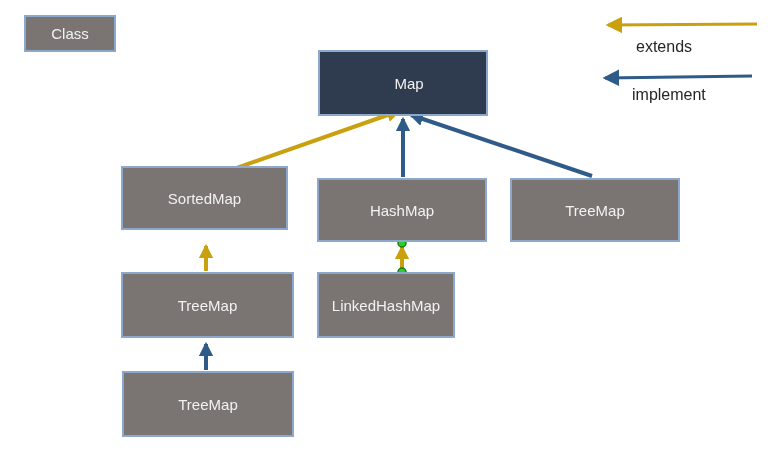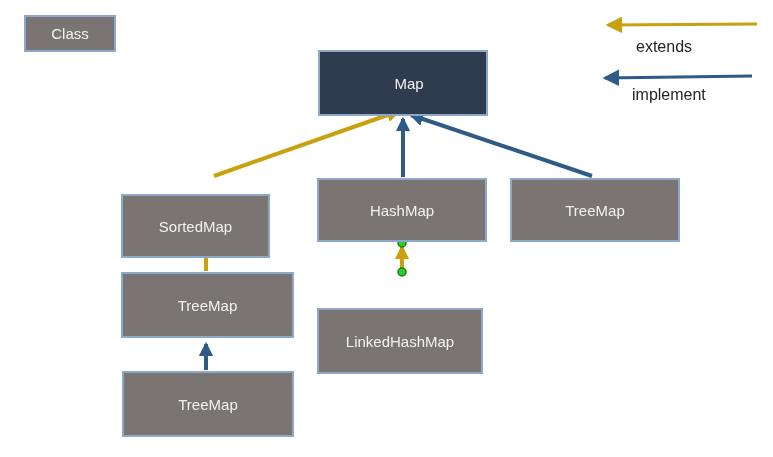--- a/index.html
+++ b/index.html
@@ -94,33 +94,33 @@
     <g id="edge-handles">
         <circle cx="402" cy="243" r="4" fill="#2BCE2B" stroke="#128012" stroke-width="1.5"></circle>
         <circle cx="402" cy="272" r="4" fill="#2BCE2B" stroke="#128012" stroke-width="1.5"></circle>
       </g>
   </svg>
 
   <div id="nodes">
       <div class="node interface" style="left: 318px; top: 50px; width: 170px; height: 66px;">
         <span>Map</span>
       </div>
-      <div class="node class" style="left: 121px; top: 194px; width: 149px; height: 64px;">
+      <div class="node class" style="left: 121px; top: 166px; width: 167px; height: 64px;">
         <span>SortedMap</span>
       </div>
       <div class="node class" style="left: 317px; top: 178px; width: 170px; height: 64px;">
         <span>HashMap</span>
       </div>
       <div class="node class" style="left: 510px; top: 178px; width: 170px; height: 64px;">
         <span>TreeMap</span>
       </div>
       <div class="node class" style="left: 121px; top: 272px; width: 173px; height: 66px;">
         <span>TreeMap</span>
       </div>
-      <div class="node class" style="left: 317px; top: 272px; width: 166px; height: 66px; margin-top: 36px;">
+      <div class="node class" style="left: 317px; top: 272px; width: 138px; height: 66px;">
         <span>LinkedHashMap</span>
       </div>
       <div class="node class" style="left: 122px; top: 371px; width: 172px; height: 66px;">
         <span>TreeMap</span>
       </div>
     </div>
 
 </div>
 
 </body></html>

